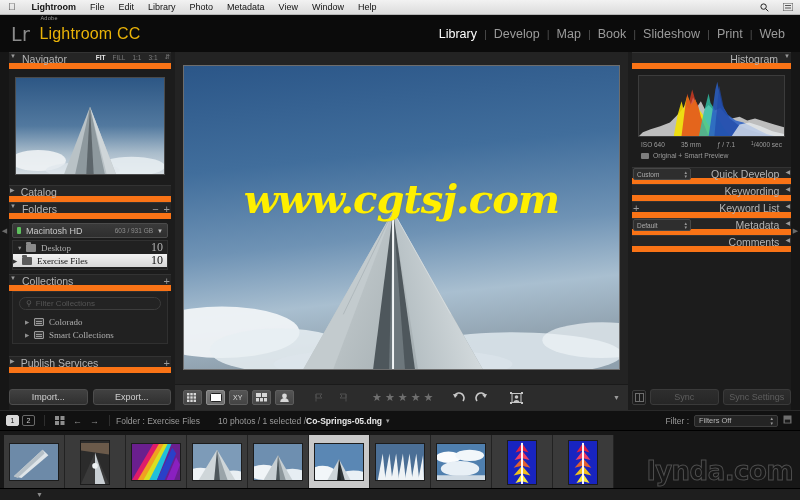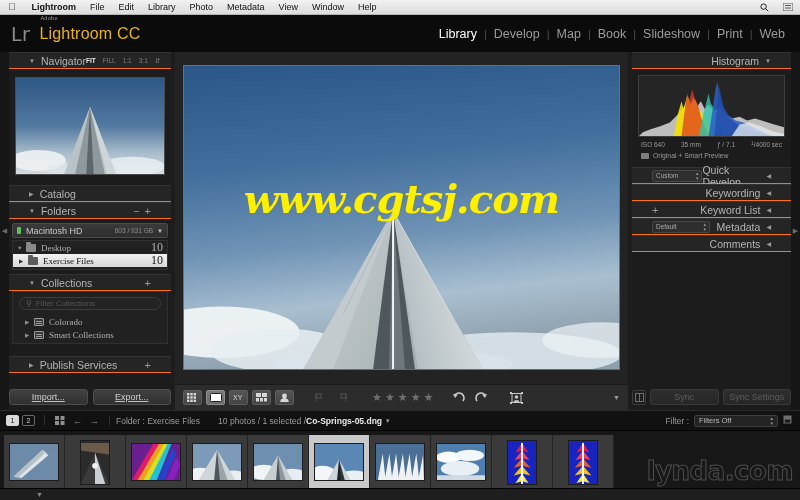--- a/index.html
+++ b/index.html
@@ -66,24 +66,24 @@
   }
   .edge-left  { left:0; }
   .edge-right { right:0; }
 
   .panel-scroll { position:absolute; top:0; bottom:0; overflow:hidden; }
   .sidebar-left .panel-scroll  { left:9px; right:4px; }
   .sidebar-right .panel-scroll { left:4px; right:9px; }
 
   
   .ph {
-    display:flex; align-items:center; height:17px;
+    display:flex; align-items:flex-start; height:17px;
     font-size:10.5px; color:#b4b4b4; background:#252525;
-    border-top:1px solid #333; border-bottom:1px solid #f97316;
-    padding:0 20px; position:relative;
+    border-top:1px solid #333; border-bottom:6px solid #f97316;
+    padding:0 1px; position:relative;
   }
   .ph.right { justify-content:flex-end; }
   .tri { font-size:6px; color:#9a9a9a; margin-right:6px; }
   .tri.r { margin-right:0; margin-left:6px; }
   .ph .plus  { margin-left:auto; font-size:11px; color:#9a9a9a; }
   .ph .minus { margin-left:auto; font-size:11px; color:#9a9a9a; padding-right:5px;}
 
   .zoomopts { margin-left:auto; display:flex; align-items:center; gap:7px; font-size:6.5px; color:#7c7c7c; }
   .zoomopts .on { color:#e6e6e6; font-weight:bold; }
 
@@ -141,21 +141,21 @@
   .filterbox {
     margin:4px 6px 5px; height:13px; border:1px solid #3c3c3c; border-radius:7px;
     background:#232323; display:flex; align-items:center; padding:0 6px;
     font-size:8px; color:#555;
   }
   .filterbox .mag { font-size:8px; color:#5a5a5a; margin-right:4px; }
 
   
   .ie-row {
     position:absolute; bottom:5px; left:9px; right:4px;
-    display:flex; gap:5px;text-decoration:underline;
+    display:flex; gap:5px;
   }
   .btn {
     flex:1; height:16px; background:linear-gradient(#414141,#303030);
     border:1px solid #4d4d4d; border-radius:3px;
     font-size:9px; color:#cfcfcf; display:flex; align-items:center; justify-content:center;
   }
 
   
   .photo-area {
     position:absolute; left:0; top:0; right:0; bottom:28px;
@@ -397,21 +397,21 @@
           <span class="vol-tri">▼</span>
         </div>
 
         <div class="folder-wrap">
           <div class="row">
             <span class="caret">▼</span>
             <span class="ficon"></span>
             <span>Desktop</span>
             <span class="cnt">10</span>
           </div>
-          <div class="row selected" style="padding-left:6px">
+          <div class="row selected" style="padding-left:0">
             <span class="caret">▶</span>
             <span class="ficon"></span>
             <span>Exercise Files</span>
             <span class="cnt">10</span>
           </div>
         </div>
 
         <div class="ph" style="margin-top:4px">
           <span class="tri">▼</span>
           <span>Collections</span>

